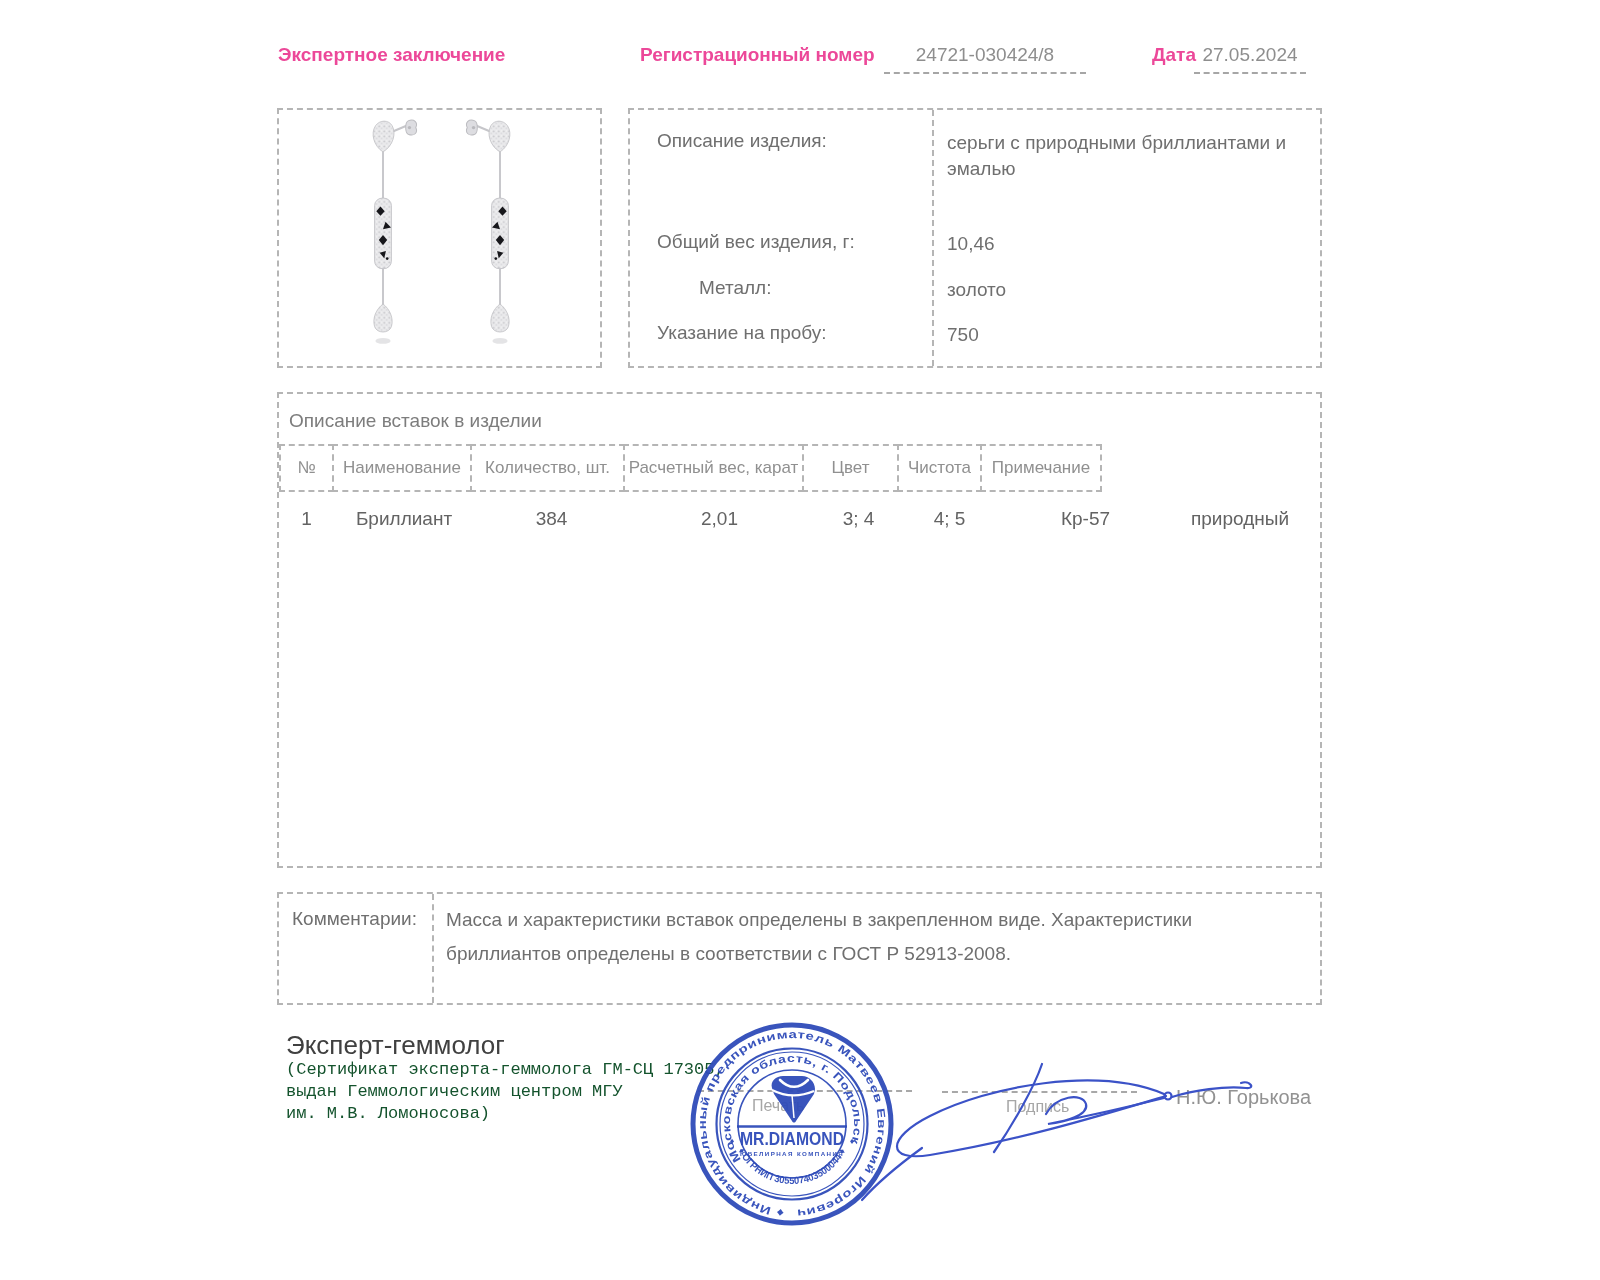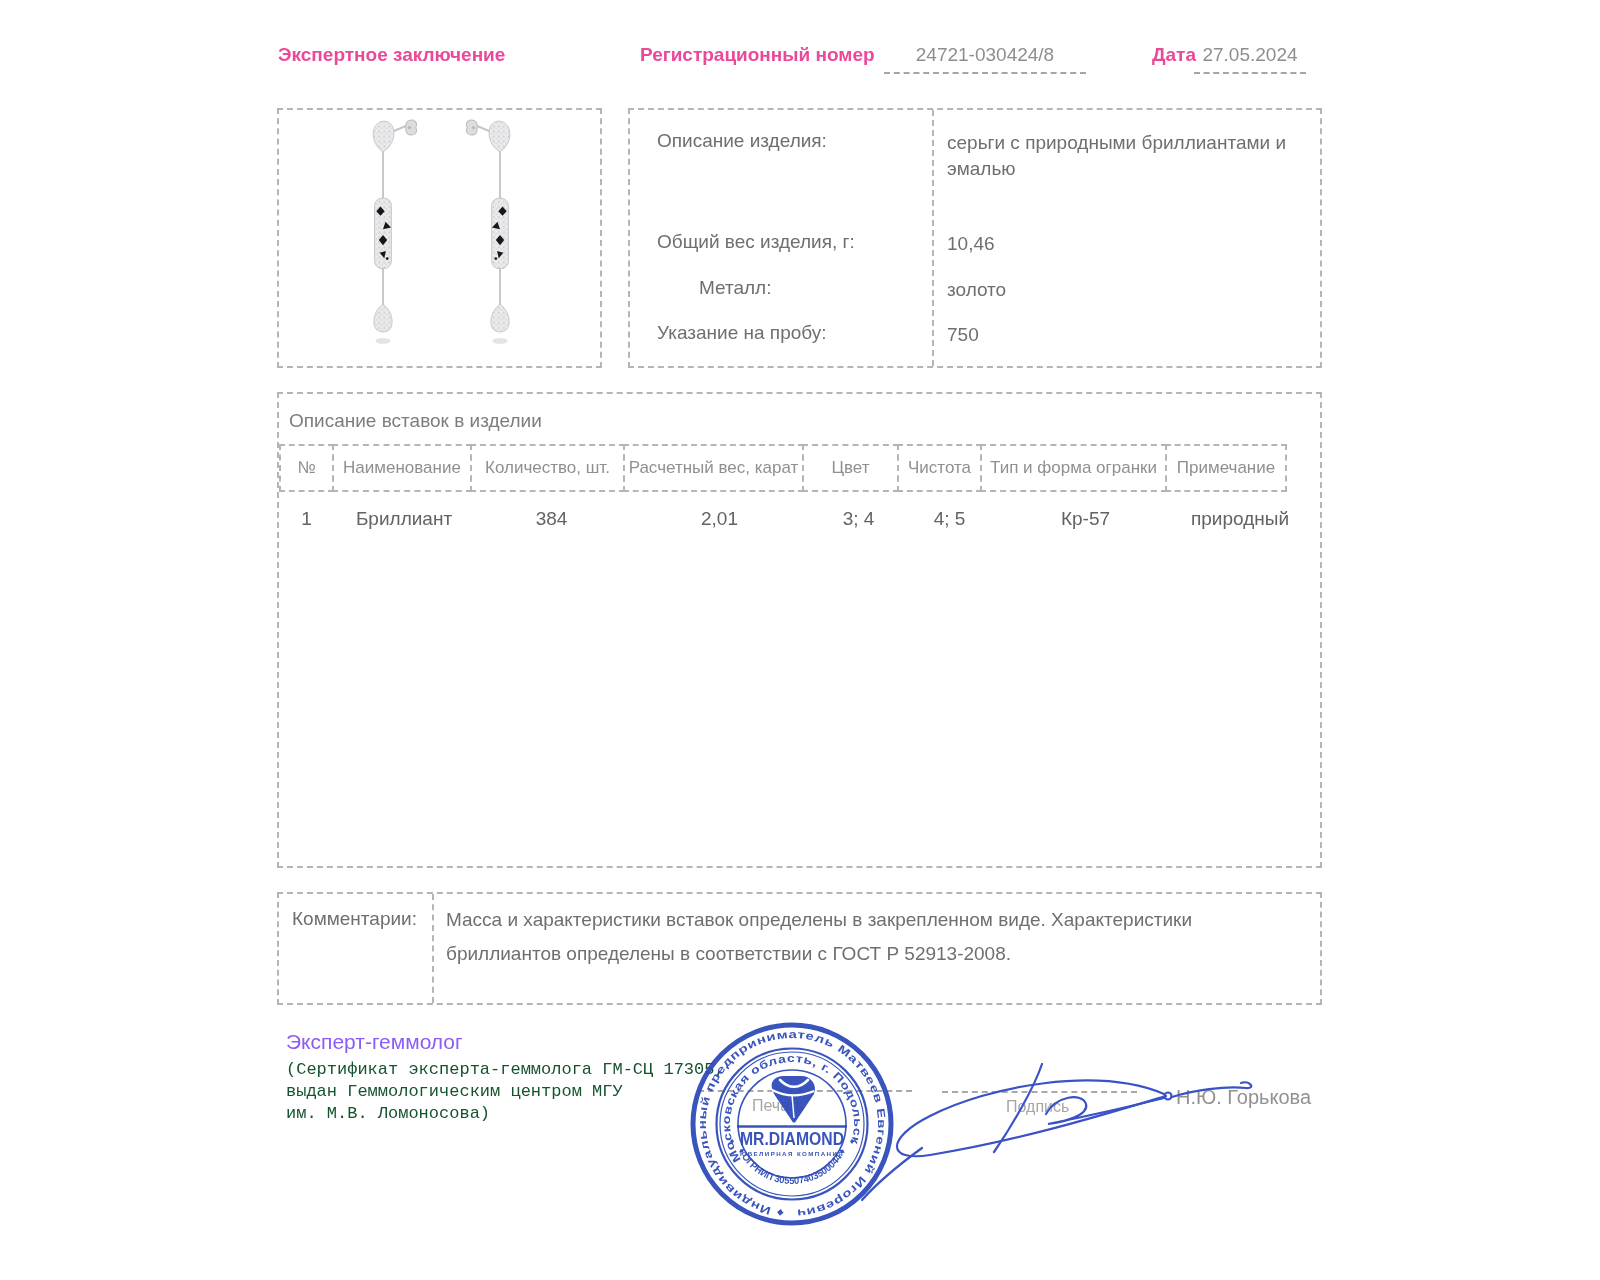--- a/index.html
+++ b/index.html
@@ -16,21 +16,21 @@
   .tbl-title{font-size:19px;color:#7d7d7d;}
   .tbl-head{display:flex;}
   .tbl-head .cell{box-sizing:border-box;border:2px dashed #b5b5b5;margin-left:-2px;height:48px;
                   display:flex;align-items:center;justify-content:center;
                   font-size:17px;color:#909090;text-align:center;}
   .tbl-head .cell:first-child{margin-left:0;}
   .tbl-row{display:flex;}
   .tbl-row .cell{box-sizing:border-box;height:42px;display:flex;align-items:center;justify-content:center;
                  font-size:19px;color:#636363;}
   .comments-text{font-size:19px;line-height:34px;color:#6f6f6f;}
-  .expert-title{font-size:21px;color:#8b5cf6;}
+  .expert-title{font-size:26px;color:#404040;}
   .expert-cert{font-size:17px;line-height:22px;color:#14532d;white-space:pre-line;font-family:Liberation Mono, monospace;}
   .ph-line{border-top:2px dashed #a8a8a8;height:0;}
   .ph-label{font-size:16px;color:#a6a6a6;}
   .expert-name{font-size:20px;color:#929292;}
   svg text{font-family:"Liberation Sans","DejaVu Sans",sans-serif;}
 </style>
 </head>
 <body>
 
 <div class="page">
@@ -94,21 +94,20 @@
   <div class="abs dash-box" style="left:277px;top:392px;width:1045px;height:476px;">
     <div class="abs tbl-title" style="left:10px;top:16px;">Описание вставок в изделии</div>
 
     <div class="abs tbl-head" style="left:0px;top:50px;">
       <div class="cell" style="width:55px;">№</div>
       <div class="cell" style="width:140px;">Наименование</div>
       <div class="cell" style="width:155px;">Количество, шт.</div>
       <div class="cell" style="width:181px;">Расчетный вес, карат</div>
       <div class="cell" style="width:97px;">Цвет</div>
       <div class="cell" style="width:85px;">Чистота</div>
-      <div class="cell" style="width:187px;">Тип и форма огранки</div>
       <div class="cell" style="width:122px;">Примечание</div>
     </div>
 
     <div class="abs tbl-row" style="left:0px;top:104px;">
       <div class="cell" style="width:55px;">1</div>
       <div class="cell" style="width:140px;">Бриллиант</div>
       <div class="cell" style="width:155px;">384</div>
       <div class="cell" style="width:181px;">2,01</div>
       <div class="cell" style="width:97px;">3; 4</div>
       <div class="cell" style="width:85px;">4; 5</div>

